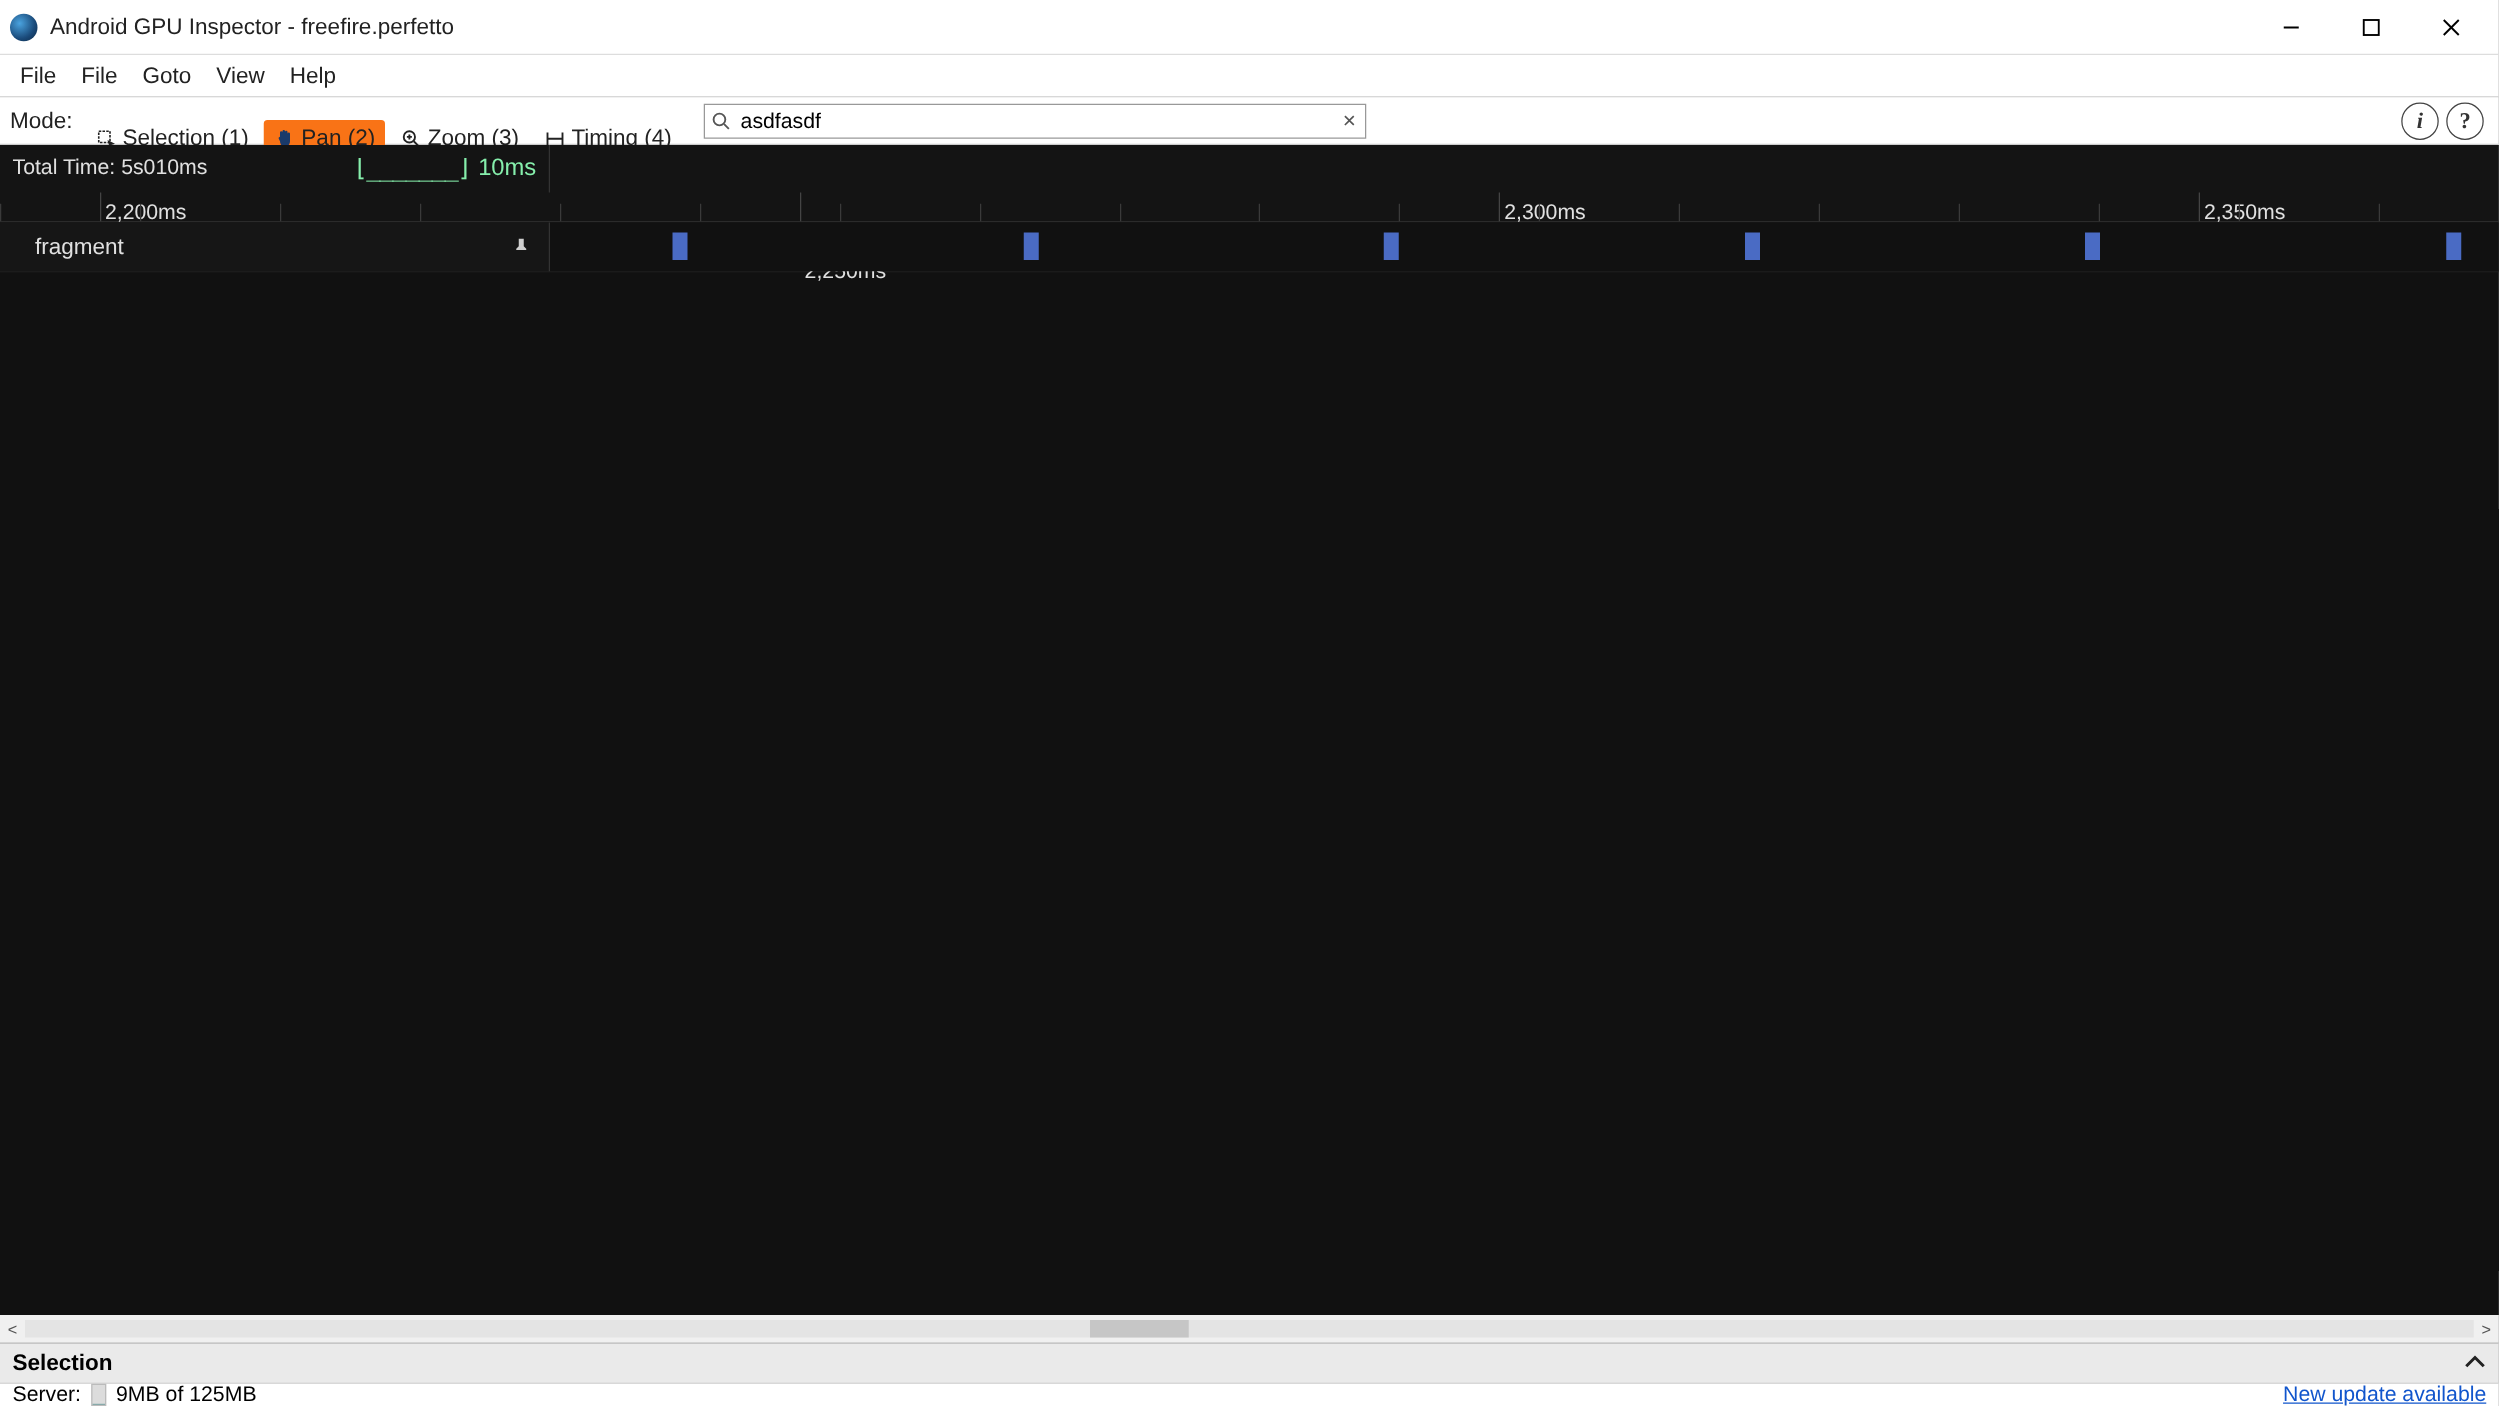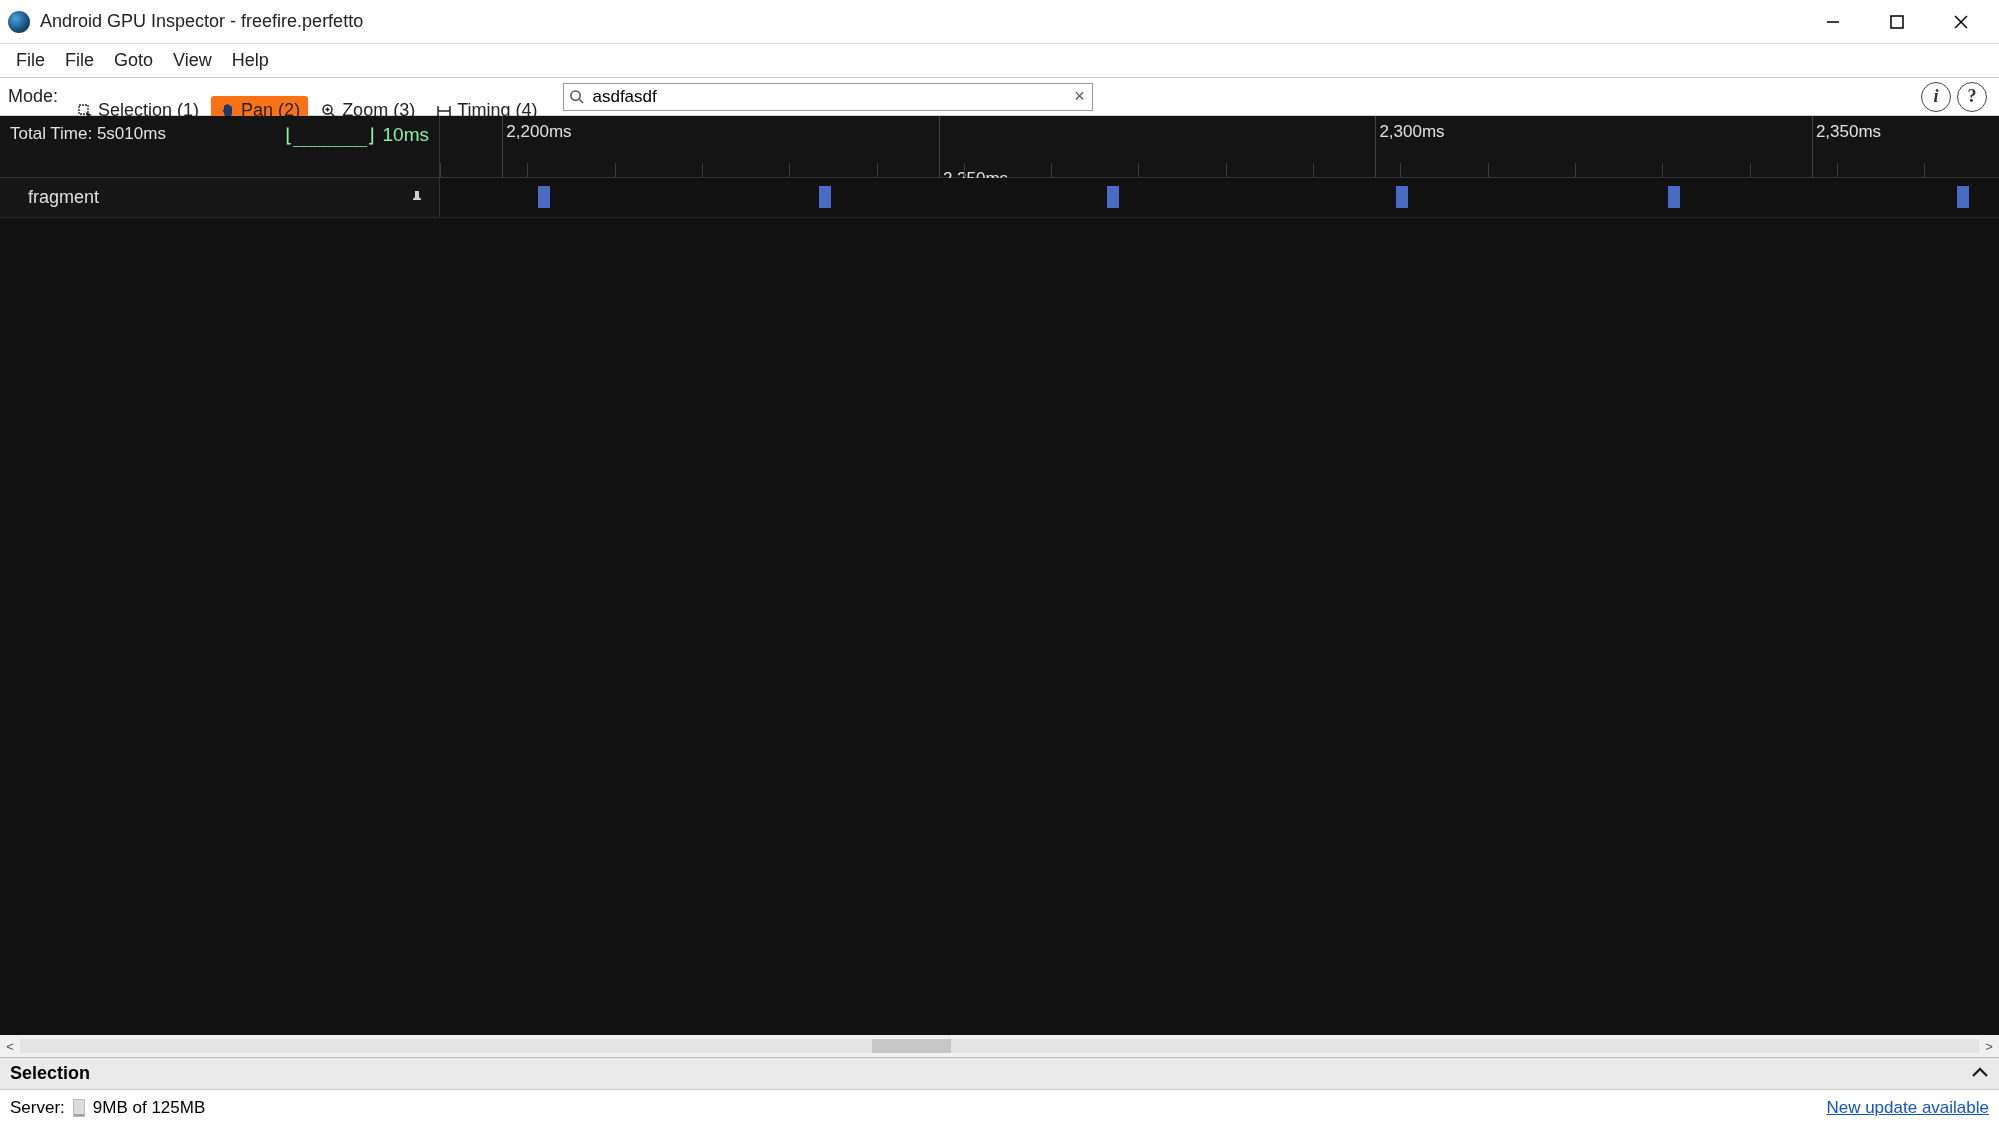--- a/index.html
+++ b/index.html
@@ -26,21 +26,21 @@
     .search-box { display: flex; align-items: center; border: 1px solid #999; height: 28px; width: 530px; margin-left: 12px; background: #fff; }
     .search-box .sicon { width: 24px; display: flex; align-items: center; justify-content: center; color: #555; }
     .search-box input { border: none; outline: none; flex: 1; font-size: 17px; padding: 2px 4px; }
     .search-box .clear { width: 26px; text-align: center; cursor: pointer; color: #555; font-size: 18px; }
     .toolbar .spacer { flex: 1; }
     .help-btns { display: flex; gap: 6px; padding-right: 4px; }
     .help-btn { width: 30px; height: 30px; border: 1.5px solid #444; border-radius: 50%; display: flex; align-items: center; justify-content: center; font-size: 18px; color: #333; cursor: pointer; font-weight: bold; font-family: Georgia, serif; }
 
     
     .timeline-wrap { flex: 1; display: flex; flex-direction: column; background: #111; position: relative; }
-    .timeline-header { height: 62px; background: #141414; display: flex; color: #e0e0e0; border-bottom: 1px solid #333; }
+    .timeline-header { height: 62px; background: #141414; display: flex; color: #e0e0e0; border-bottom: 1px solid #333; flex-direction: column; }
     .th-left { width: 440px; display: flex; align-items: flex-start; justify-content: space-between; padding: 8px 10px; border-right: 1px solid #333; }
     .th-left .total { font-size: 17px; }
     .th-left .scale { display: flex; align-items: center; gap: 6px; font-size: 19px; color: #86efac; }
     .th-left .scale .bracket { font-family: monospace; letter-spacing: -1px; }
     .th-right { flex: 1; position: relative; }
     .tick-major { position: absolute; top: 0; bottom: 0; border-left: 1px solid #444; }
     .tick-label { position: absolute; top: 6px; font-size: 17px; color: #e0e0e0; }
     .tick-minor { position: absolute; bottom: 0; height: 14px; border-left: 1px solid #3a3a3a; }
 
     .tracks { background: #111; }
@@ -60,21 +60,21 @@
     .hscroll .arrow { width: 20px; text-align: center; color: #555; font-size: 13px; cursor: pointer; }
     .hscroll .track { flex: 1; height: 14px; background: #e4e4e4; position: relative; }
     .hscroll .thumb { position: absolute; height: 100%; background: #c6c6c6; }
 
     
     .selection-panel { height: 32px; background: #eaeaea; border-top: 1px solid #bbb; display: flex; align-items: center; justify-content: space-between; padding: 0 10px; }
     .selection-panel .title { font-weight: bold; font-size: 18px; }
     .selection-panel .chevron { font-size: 18px; cursor: pointer; }
 
     
-    .statusbar { height: 36px; background: #fff; border-top: 1px solid #ccc; display: flex; align-items: center; justify-content: space-between; padding: 0 10px; font-size: 17px; }
+    .statusbar { height: 19px; background: #fff; border-top: 1px solid #ccc; display: flex; align-items: center; justify-content: space-between; padding: 0 10px; font-size: 17px; }
     .statusbar .server { display: flex; align-items: center; gap: 8px; }
     .statusbar .memgauge { width: 12px; height: 18px; background: #dcdcdc; border: 1px solid #bbb; position: relative; }
     .statusbar .memgauge .fill { position: absolute; bottom: 0; left: 0; right: 0; background: #8aa; }
     .statusbar .update { color: #1155cc; text-decoration: underline; cursor: pointer; }
   </style>
 </head>
 <body>
 
 <div class="titlebar">
   <div class="app-icon"></div>

